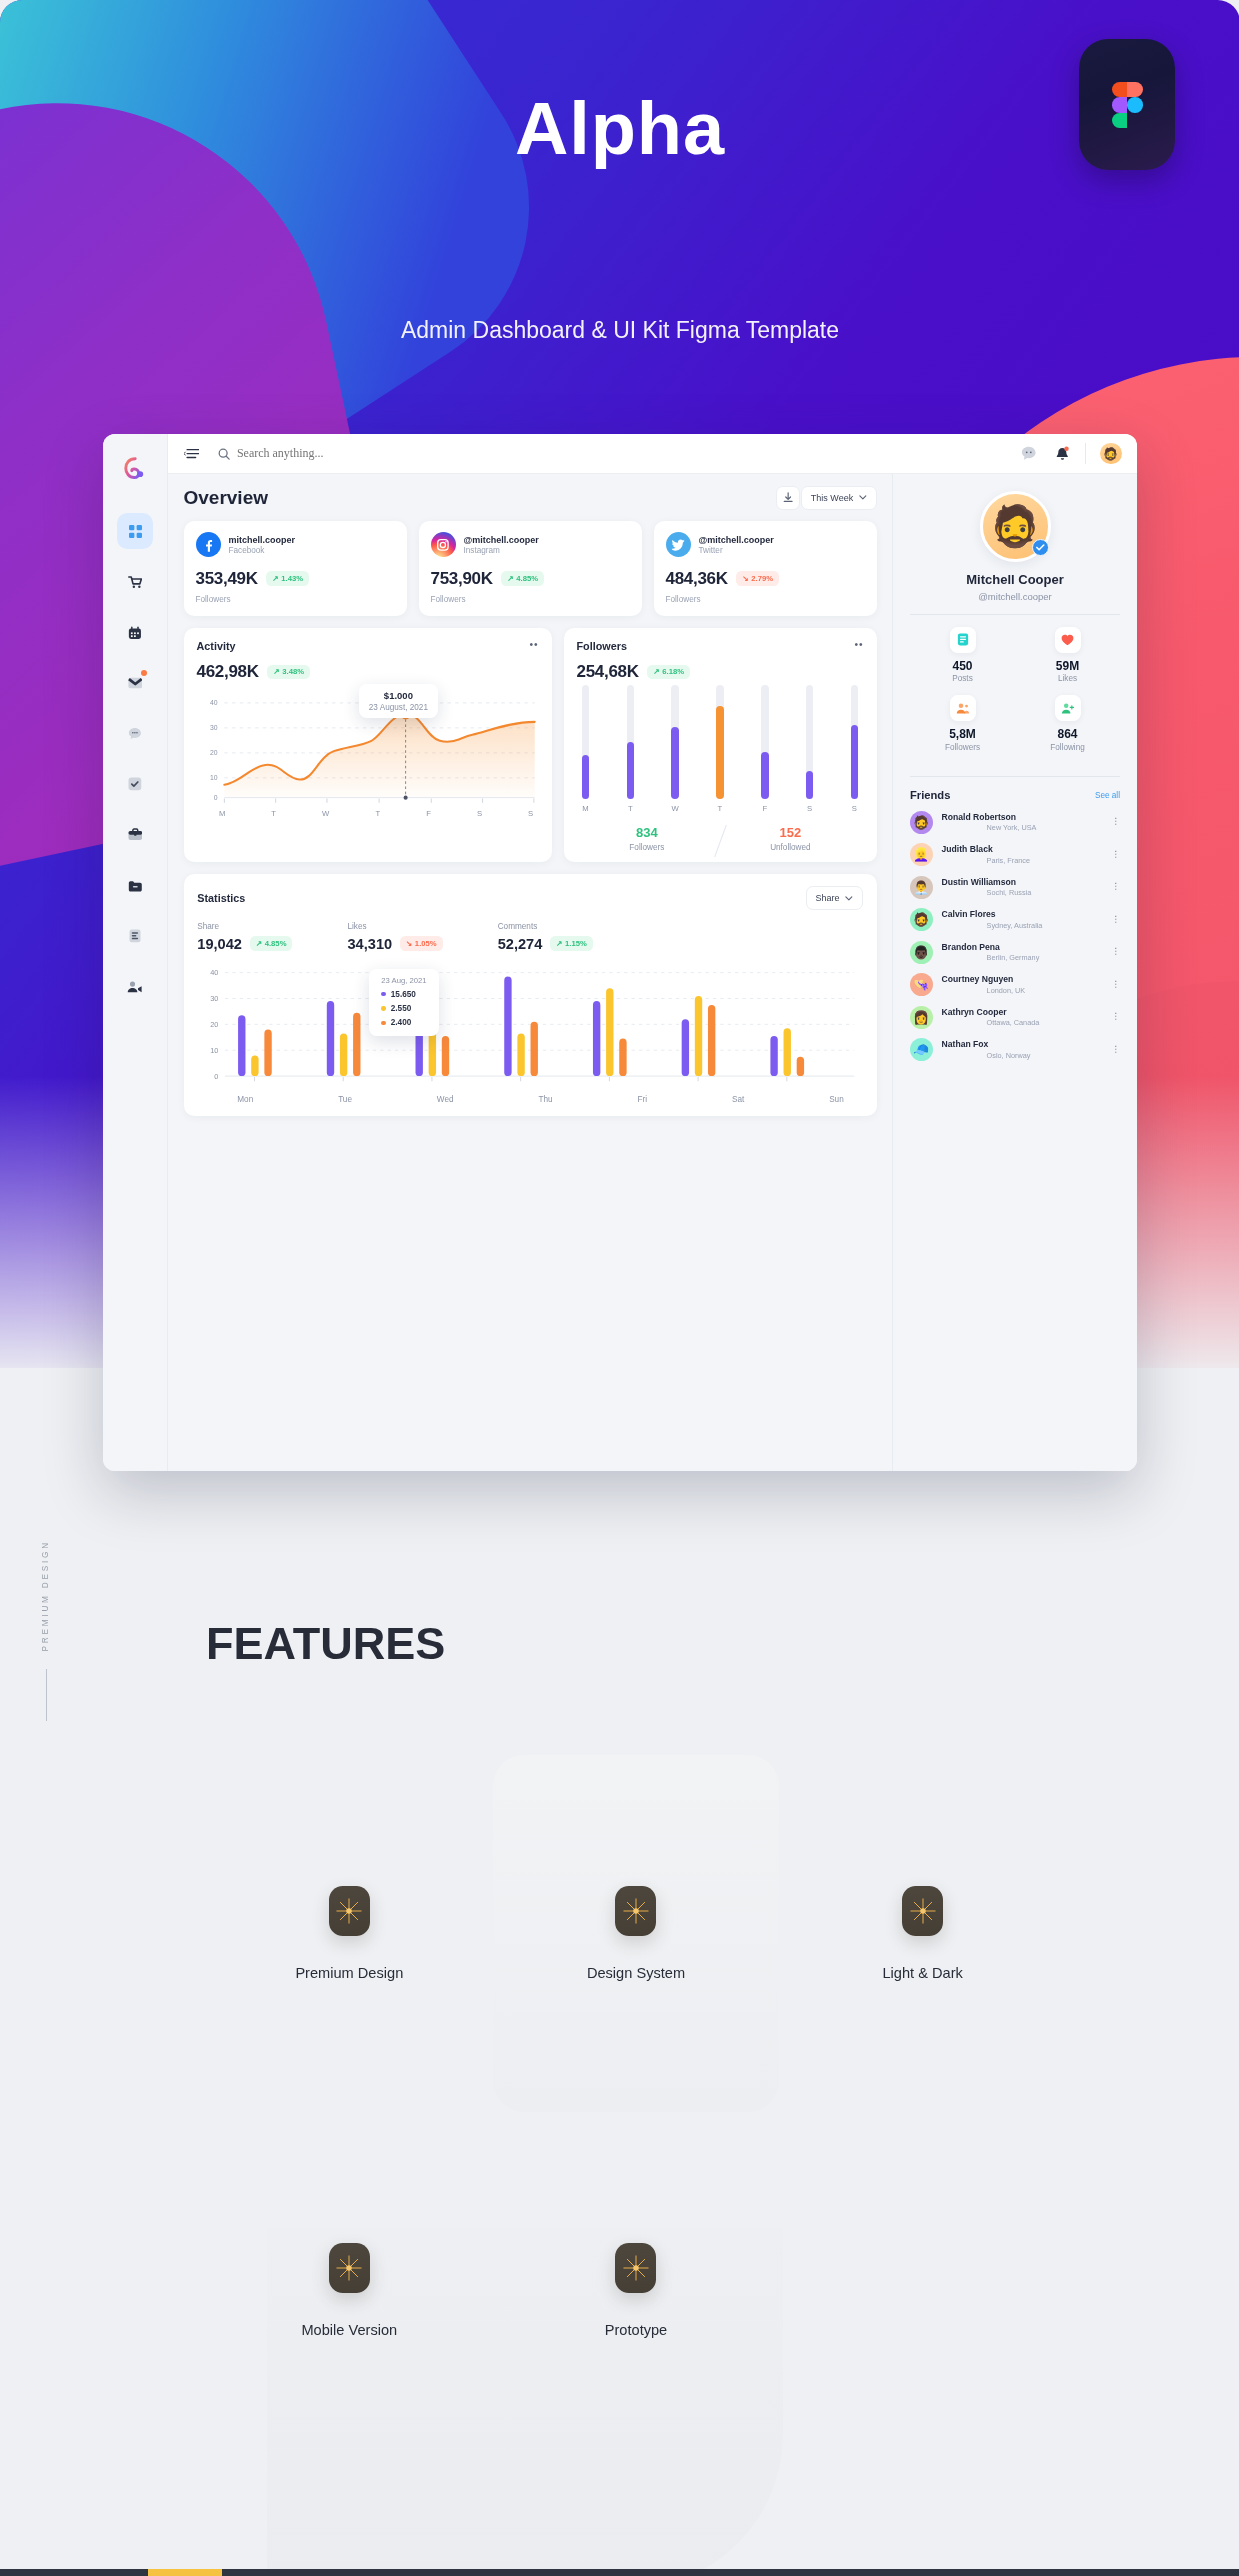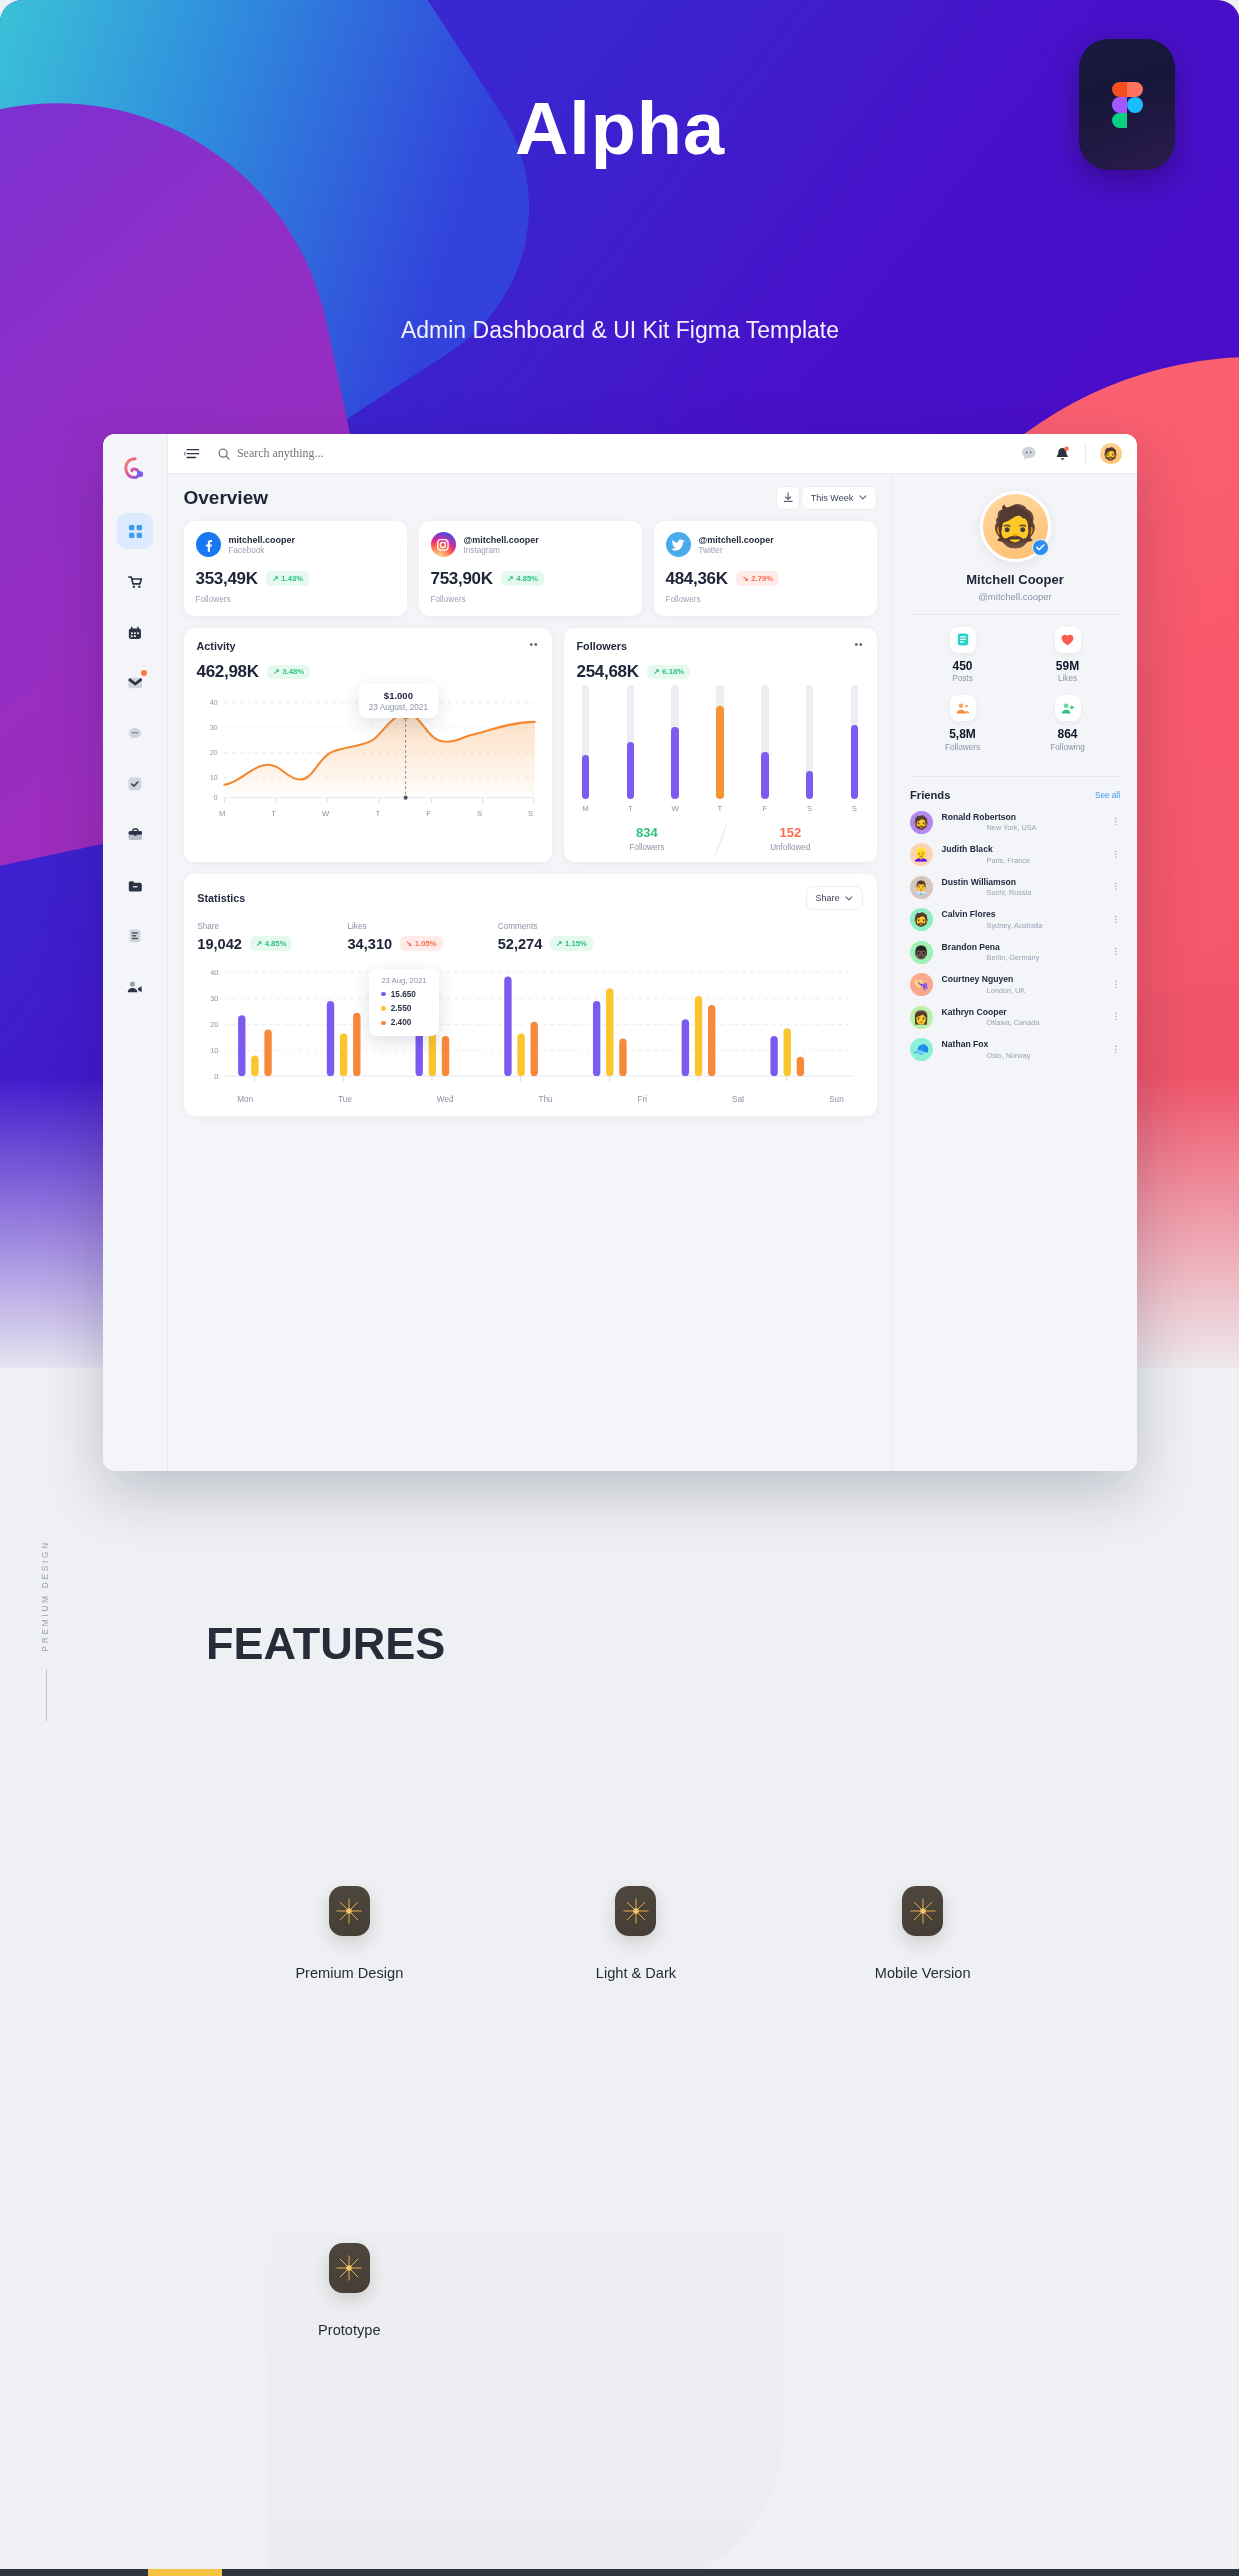--- a/index.html
+++ b/index.html
@@ -973,20 +973,34 @@
             <line x1="15" y1="1" x2="15" y2="29"></line>
             <line x1="1" y1="15" x2="29" y2="15"></line>
             <line x1="5" y1="5" x2="25" y2="25"></line>
             <line x1="25" y1="5" x2="5" y2="25"></line>
           </g>
           <circle cx="15" cy="15" r="3.2" fill="#f5c66b"></circle>
         </svg>
     </div>
     <div class="feat-label">Premium Design</div>
   </div>
+  <div class="feat-cell mid">
+    <div class="feat-ic">
+      <svg width="26" height="26" viewBox="0 0 30 30">
+          <g stroke="#f0b24a" stroke-width="1.1" stroke-linecap="round">
+            <line x1="15" y1="1" x2="15" y2="29"></line>
+            <line x1="1" y1="15" x2="29" y2="15"></line>
+            <line x1="5" y1="5" x2="25" y2="25"></line>
+            <line x1="25" y1="5" x2="5" y2="25"></line>
+          </g>
+          <circle cx="15" cy="15" r="3.2" fill="#f5c66b"></circle>
+        </svg>
+    </div>
+    <div class="feat-label">Design System</div>
+  </div>
   <div class="feat-cell">
     <div class="feat-ic">
       <svg width="26" height="26" viewBox="0 0 30 30">
           <g stroke="#f0b24a" stroke-width="1.1" stroke-linecap="round">
             <line x1="15" y1="1" x2="15" y2="29"></line>
             <line x1="1" y1="15" x2="29" y2="15"></line>
             <line x1="5" y1="5" x2="25" y2="25"></line>
             <line x1="25" y1="5" x2="5" y2="25"></line>
           </g>
           <circle cx="15" cy="15" r="3.2" fill="#f5c66b"></circle>

